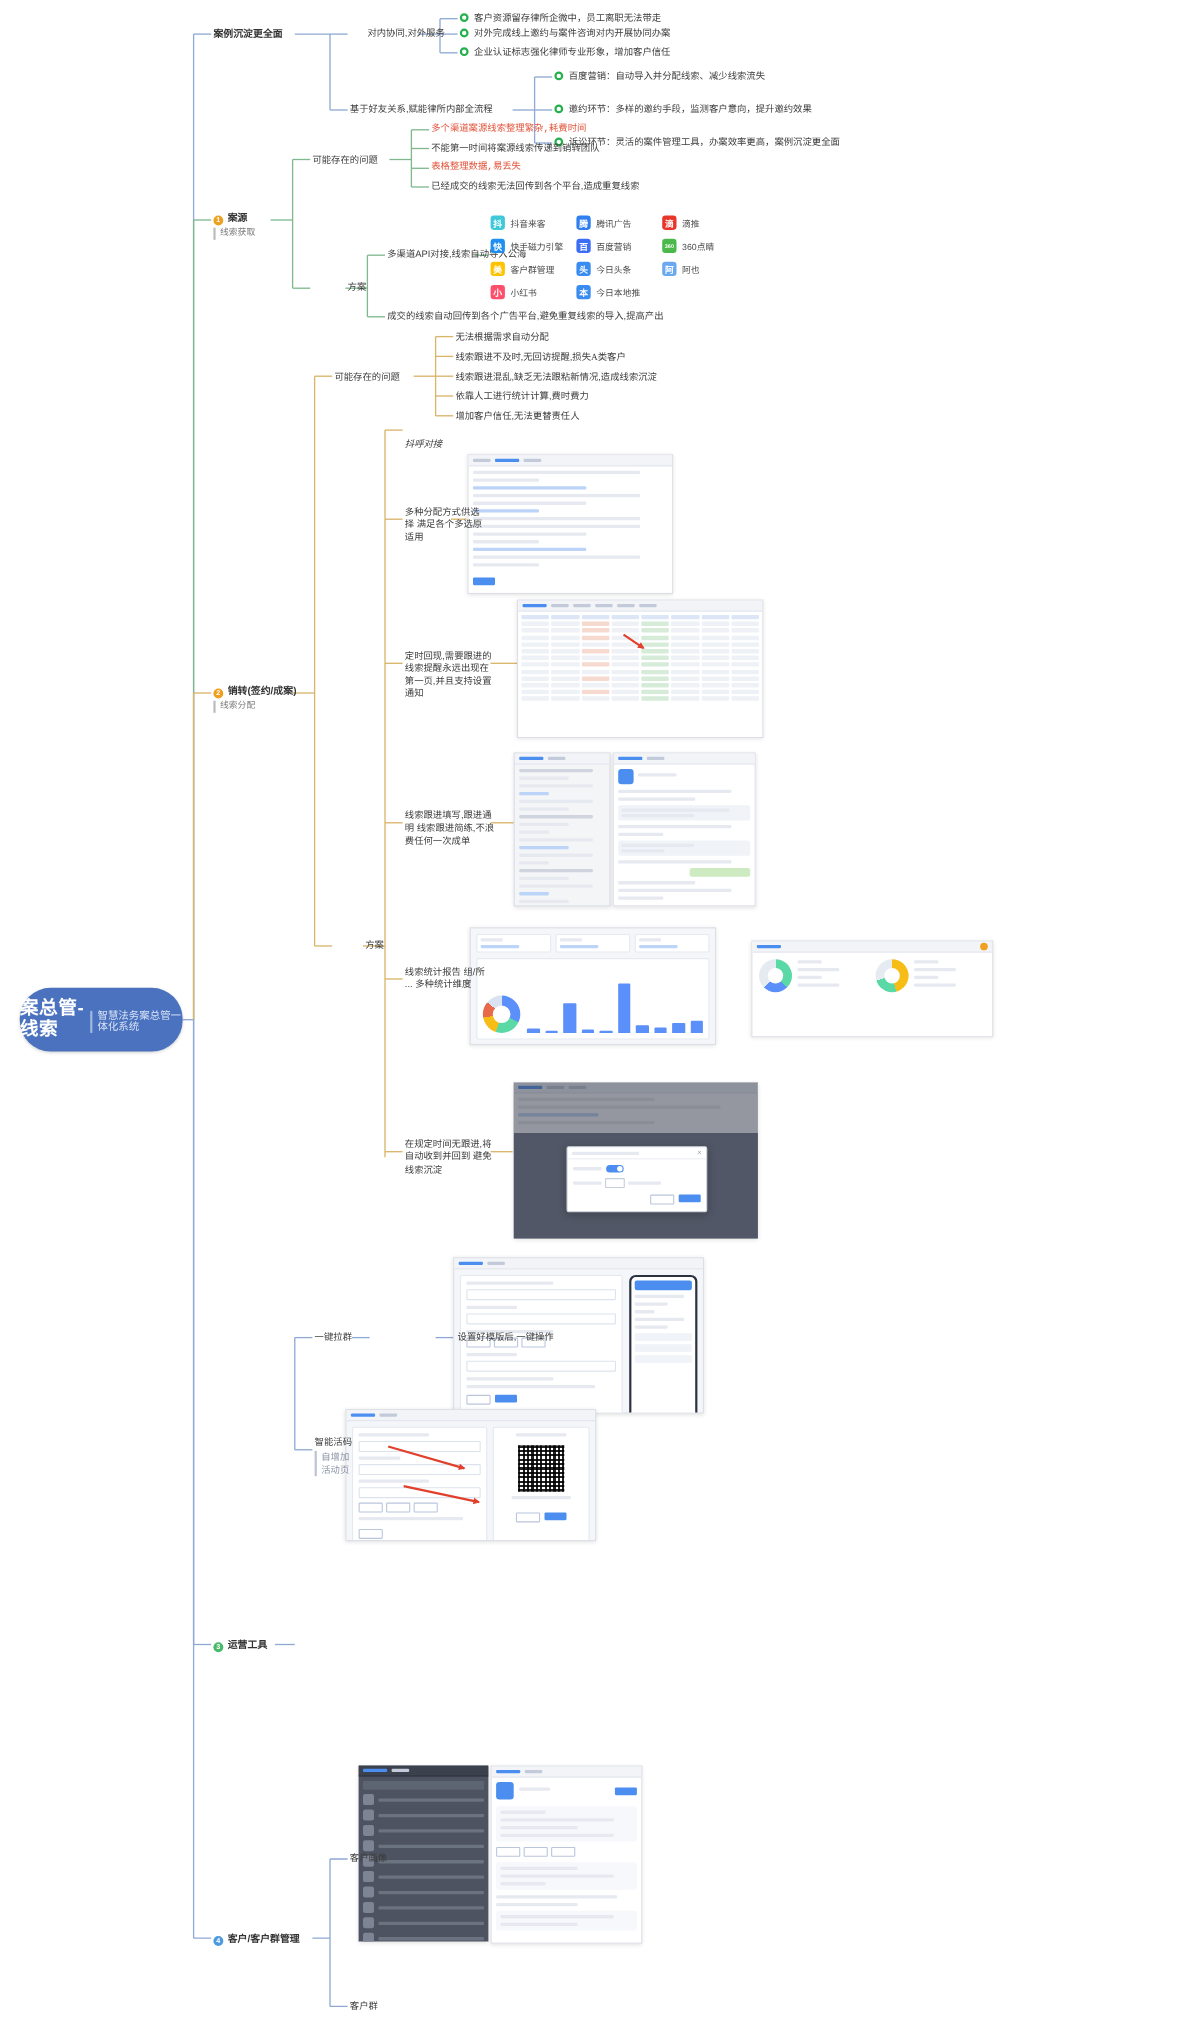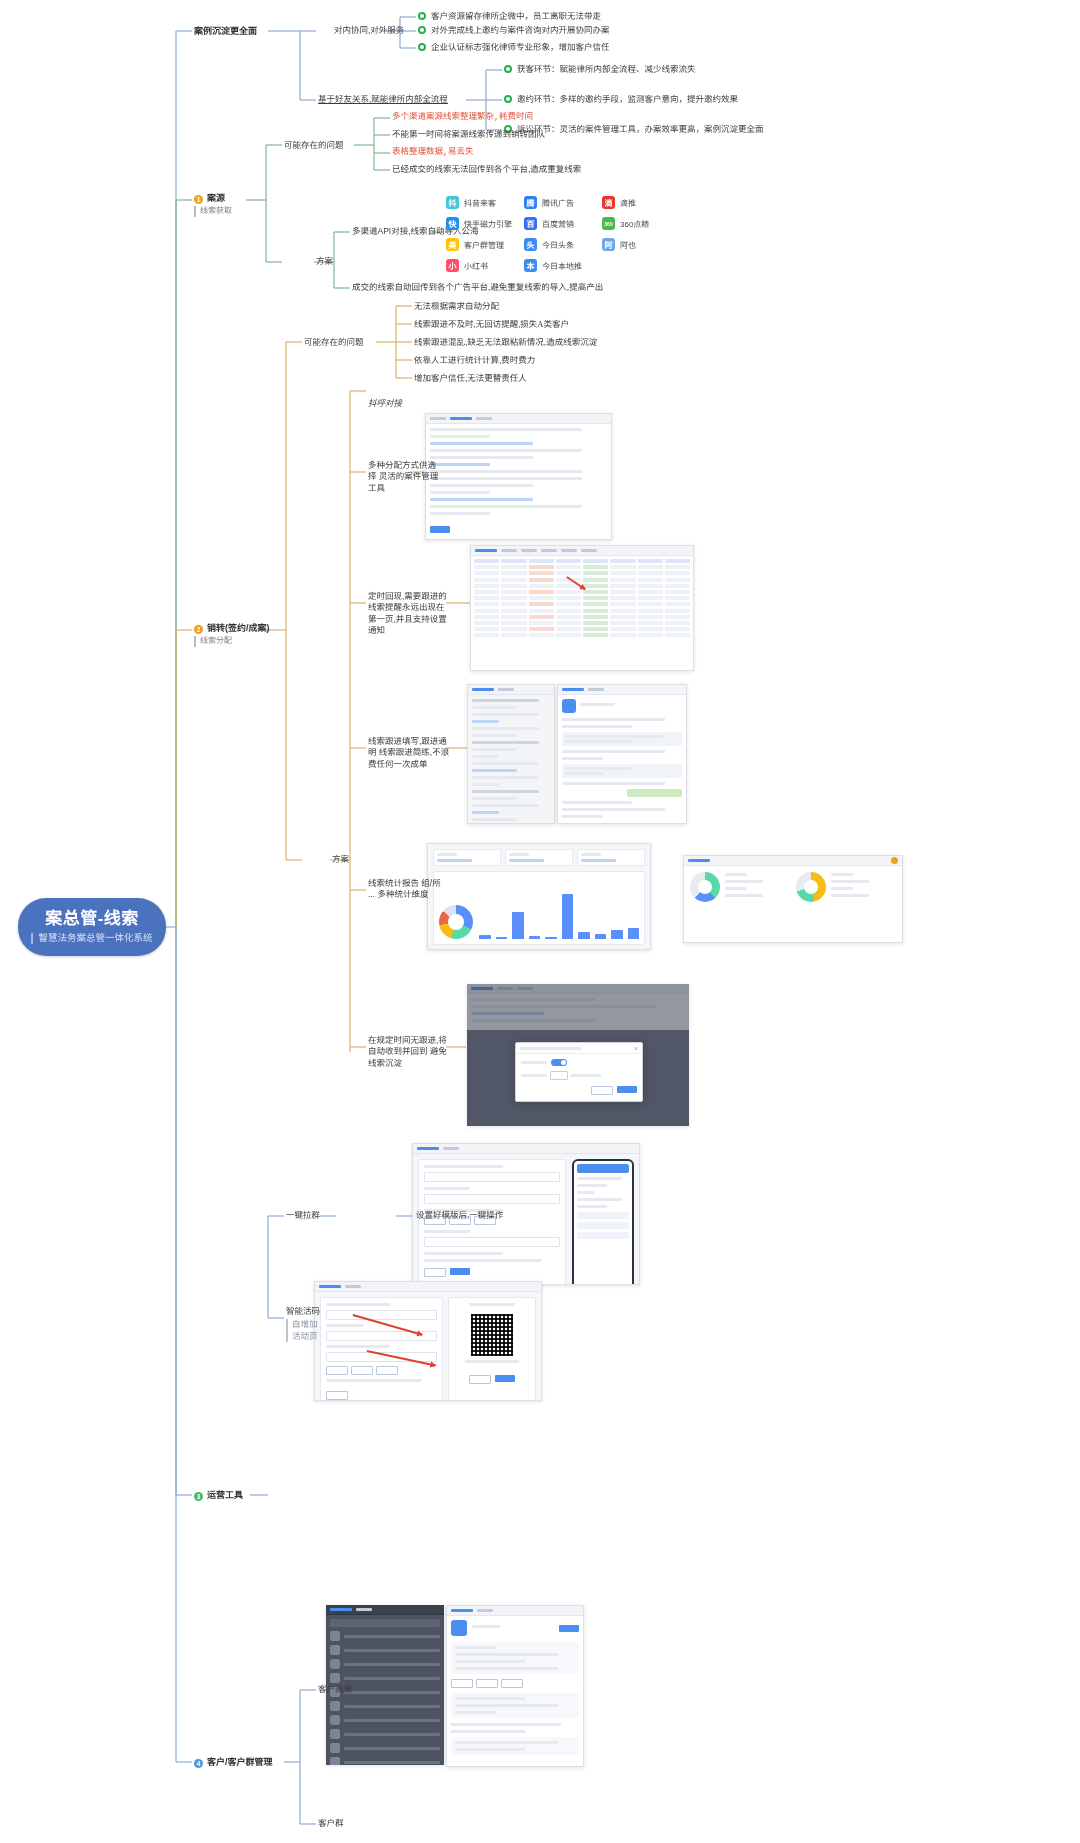--- a/index.html
+++ b/index.html
@@ -19,22 +19,22 @@
   #edges{position:absolute;left:0;top:0;width:1080px;height:1843px;pointer-events:none;}
 
   
   .root-node{
     position:absolute;
     left:18px; top:898px;
     width:148px; height:58px;
     background:#4b72bf;
     border-radius:28px;
     box-shadow:0 1px 3px rgba(0,0,0,.18);
-    display:flex; flex-direction:column;
-    align-items:center; justify-content:center;
+    display:flex; flex-direction:row;
+    align-items:center; justify-content:flex-start;
     z-index:5;
   }
   .root-title{
     color:#fff; font-weight:bold; font-size:17px; letter-spacing:.5px;
     line-height:1.1;
   }
   .root-sub{
     color:#d7e2f5; font-size:9.5px; margin-top:4px;
     border-left:2px solid #9fb8e0; padding-left:5px; line-height:1.1;
   }
@@ -268,27 +268,27 @@
   </svg>
 
   <div class="root-node">
     <div class="root-title">案总管-线索</div>
     <div class="root-sub">智慧法务案总管一体化系统</div>
   </div>
 
   <div class="node l1" style="left:194px;top:25px;">案例沉淀更全面</div>
 
   <div class="node" style="left:334px;top:25px;">对内协同,对外服务</div>
-  <div class="node" style="left:318px;top:94px;text-decoration:underline;">基于好友关系,赋能律所内部全流程</div>
+  <div class="node" style="left:318px;top:94px;">基于好友关系,赋能律所内部全流程</div>
 
   <div class="node" style="left:418px;top:11px;"><span class="bullet"></span><span>客户资源留存律所企微中，员工离职无法带走</span></div>
   <div class="node" style="left:418px;top:25px;"><span class="bullet"></span><span>对外完成线上邀约与案件咨询对内开展协同办案</span></div>
   <div class="node" style="left:418px;top:42px;"><span class="bullet"></span><span>企业认证标志强化律师专业形象，增加客户信任</span></div>
 
-  <div class="node" style="left:504px;top:64px;"><span class="bullet"></span><span>获客环节：赋能律所内部全流程、减少线索流失</span></div>
+  <div class="node" style="left:504px;top:64px;"><span class="bullet"></span><span>百度营销：自动导入并分配线索、减少线索流失</span></div>
   <div class="node" style="left:504px;top:94px;"><span class="bullet"></span><span>邀约环节：多样的邀约手段，监测客户意向，提升邀约效果</span></div>
   <div class="node" style="left:504px;top:124px;"><span class="bullet"></span><span>诉讼环节：灵活的案件管理工具，办案效率更高，案例沉淀更全面</span></div>
 
   <div class="node l1" style="left:194px;top:192px;">
     <span class="badge b-orange">1</span><span>案源</span>
     <span class="sub">线索获取</span>
   </div>
 
   <div class="node" style="left:284px;top:140px;">可能存在的问题</div>
   <div class="node red" style="left:392px;top:112px;">多个渠道案源线索整理繁杂,耗费时间</div>
@@ -360,21 +360,21 @@
   <div class="node" style="left:414px;top:301px;">无法根据需求自动分配</div>
   <div class="node" style="left:414px;top:319px;font-family:Liberation Serif, serif;">线索跟进不及时,无回访提醒,损失A类客户</div>
   <div class="node" style="left:414px;top:337px;">线索跟进混乱,缺乏无法跟粘新情况,造成线索沉淀</div>
   <div class="node" style="left:414px;top:355px;">依靠人工进行统计计算,费时费力</div>
   <div class="node" style="left:414px;top:373px;">增加客户信任,无法更替责任人</div>
 
   <div class="node" style="left:332px;top:854px;">方案</div>
 
   <div class="node" style="left:368px;top:398px;font-style:italic;">抖呼对接</div>
   <div class="node wrap" style="left:368px;top:460px;width:72px;">多种分配方式供选择
-灵活的案件管理工具</div>
+满足各个多选原适用</div>
   <div class="node wrap" style="left:368px;top:591px;width:82px;">定时回现,需要跟进的线索提醒永远出现在
 第一页,并且支持设置通知</div>
   <div class="node wrap" style="left:368px;top:736px;width:82px;">线索跟进填写,跟进通明
 线索跟进简练,不浪费任何一次成单</div>
   <div class="node wrap" style="left:368px;top:878px;width:80px;">线索统计报告 组/所 ...
 多种统计维度</div>
   <div class="node wrap" style="left:368px;top:1035px;width:82px;">在规定时间无跟进,将自动收到并回到
 避免线索沉淀</div>
 
   <div class="shot" style="left:425px;top:413px;width:185px;height:125px;">

